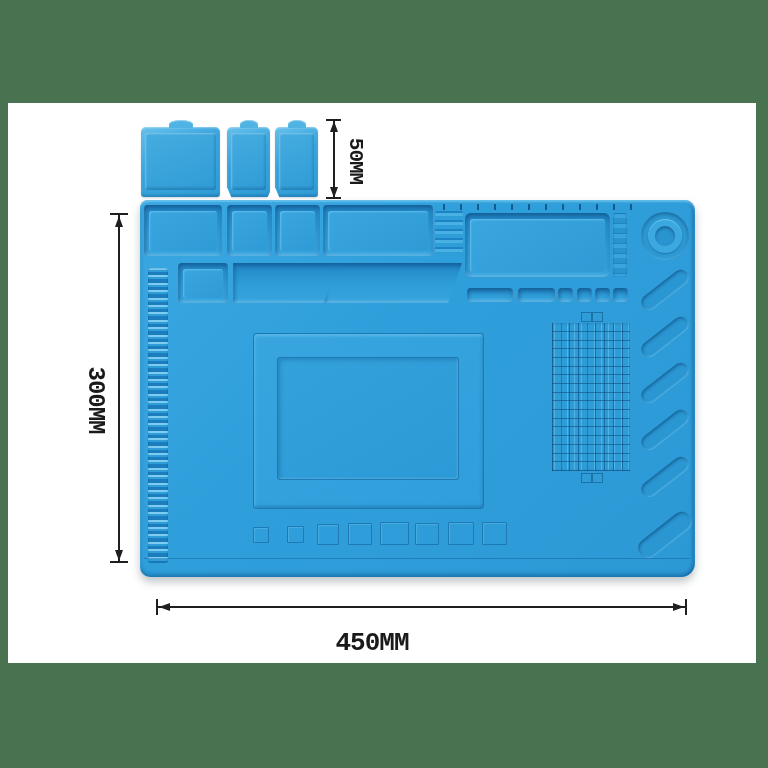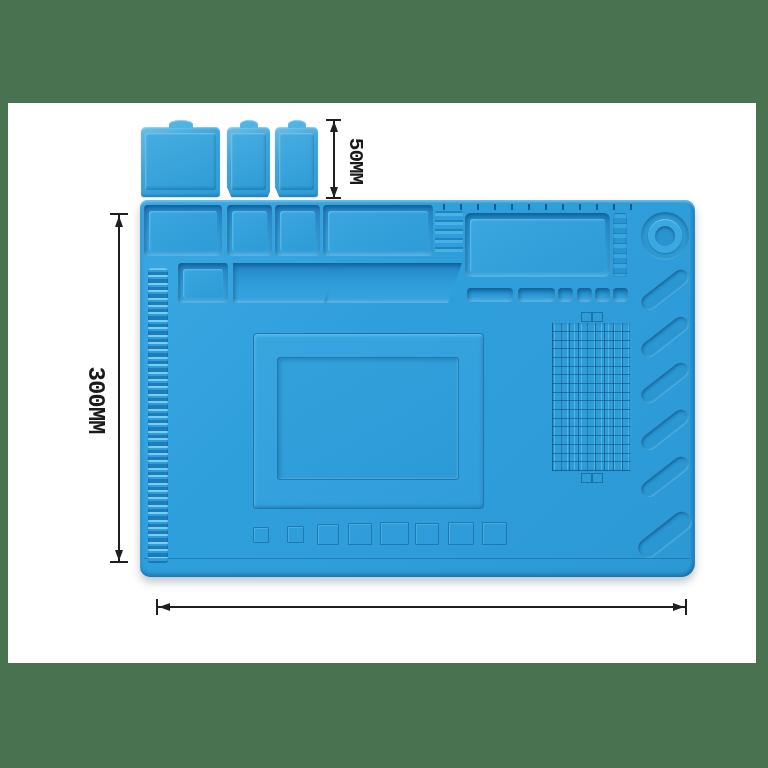--- a/index.html
+++ b/index.html
@@ -181,15 +181,16 @@
     <div class="abs arrow-up" style="left:107px;top:113px;"></div>
     <div class="abs arrow-down" style="left:107px;top:447px;"></div>
     <div class="abs dim-tick" style="left:102px;top:458px;width:18px;height:2px;"></div>
     <div class="abs dim-label rot90" style="left:42px;top:284px;width:90px;height:26px;font-size:24px;line-height:26px;">300MM</div>
 
     <div class="abs dim-tick" style="left:148px;top:496px;width:2px;height:16px;"></div>
     <div class="abs dim-line" style="left:149px;top:503px;width:529px;height:2px;"></div>
     <div class="abs arrow-left" style="left:151px;top:500px;"></div>
     <div class="abs arrow-right" style="left:665px;top:500px;"></div>
     <div class="abs dim-tick" style="left:677px;top:496px;width:2px;height:16px;"></div>
+    <div class="abs dim-label" style="left:309px;top:526px;width:110px;height:28px;font-size:26px;line-height:28px;">450MM</div>
 
   </div>
 </div>
 
 </body></html>

